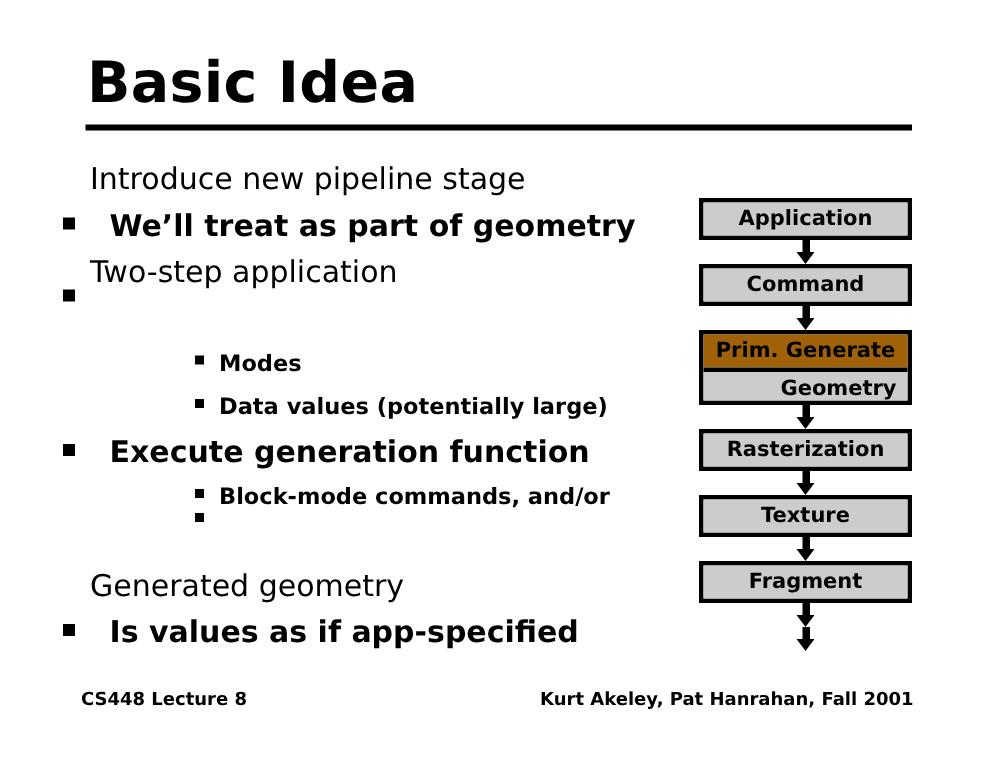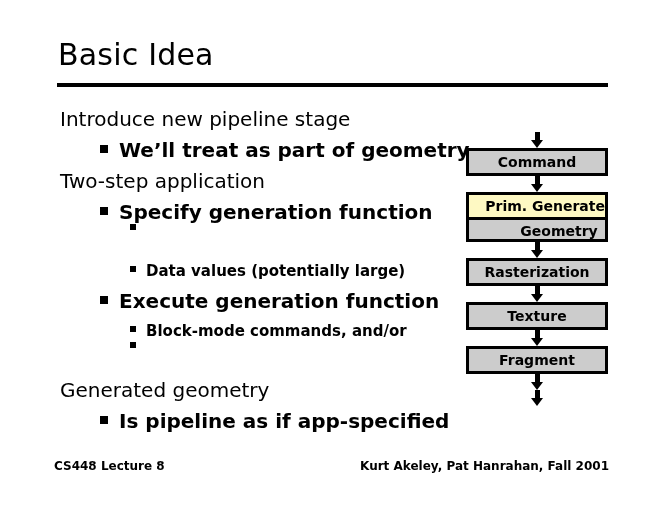--- a/index.html
+++ b/index.html
@@ -15,22 +15,22 @@
     font-family: "DejaVu Sans", "Liberation Sans", sans-serif;
     color: #000000;
     -webkit-font-smoothing: antialiased;
   }
 
   
   #slide-title {
     position: absolute;
     left: 58px;
     top: 36px;
-    font-size: 30px;
-    font-weight: normal;
+    font-size: 38px;
+    font-weight: bold;
     letter-spacing: 0.2px;
     line-height: 38px;
     white-space: nowrap;
   }
   #title-rule {
     position: absolute;
     left: 57px;
     top: 83px;
     width: 551px;
     height: 4px;
@@ -65,22 +65,23 @@
     height: 31px;
   }
   .lvl1 .bullet-text {
     font-size: 20px;
     font-weight: normal;
     line-height: 31px;
   }
 
   
   .lvl2 {
-    padding-left: 100px;
+    padding-left: 42px;
     height: 31px;
+    gap: 12px;
   }
   .lvl2 .bullet-mark {
     width: 8px;
     height: 8px;
     margin-right: 11px;
     position: relative;
     top: -4px;
   }
   .lvl2 .bullet-text {
     font-size: 20px;
@@ -123,22 +124,21 @@
     line-height: 22px;
     text-align: center;
     font-size: 14px;
     font-weight: bold;
     color: #000000;
     background: #cccccc;
     box-sizing: border-box;
     white-space: nowrap;
   }
   .pipe-stage.highlight {
-    background: #fef9c3;
-    text-align: right;
+    background: #a16207;
   }
   .pipe-stage + .pipe-stage {
     border-top: 3px solid #000000;
     padding-left: 44px;
   }
   .pipe-arrow {
     width: 142px;
     height: 16px;
     position: relative;
   }
@@ -187,24 +187,24 @@
     </div>
     <div class="bullet-row lvl2">
       <span class="bullet-mark"></span>
       <span class="bullet-text">We’ll treat as part of geometry</span>
     </div>
     <div class="bullet-row lvl1">
       <span class="bullet-text">Two-step application</span>
     </div>
     <div class="bullet-row lvl2">
       <span class="bullet-mark"></span>
-      <span class="bullet-text">Specify generation function</span>
-    </div>
-    <div class="bullet-row lvl3">
-      <span class="bullet-mark"></span>
+    </div>
+    <div class="bullet-row lvl3">
+      <span class="bullet-mark"></span>
+      <span class="bullet-text">Modes</span>
     </div>
     <div class="bullet-row lvl3">
       <span class="bullet-mark"></span>
       <span class="bullet-text">Data values (potentially large)</span>
     </div>
     <div class="bullet-row lvl2">
       <span class="bullet-mark"></span>
       <span class="bullet-text">Execute generation function</span>
     </div>
     <div class="bullet-row lvl3">
@@ -212,25 +212,28 @@
       <span class="bullet-text">Block-mode commands, and/or</span>
     </div>
     <div class="bullet-row lvl3">
       <span class="bullet-mark"></span>
     </div>
     <div class="bullet-row lvl1">
       <span class="bullet-text">Generated geometry</span>
     </div>
     <div class="bullet-row lvl2">
       <span class="bullet-mark"></span>
-      <span class="bullet-text">Is pipeline as if app-specified</span>
+      <span class="bullet-text">Is values as if app-specified</span>
     </div>
   </div>
 
 <div id="pipeline">
+    <div class="pipe-unit">
+      <div class="pipe-stage">Application</div>
+    </div>
     <div class="pipe-arrow">
       <div class="shaft"></div>
       <div class="head"></div>
     </div>
     <div class="pipe-unit">
       <div class="pipe-stage">Command</div>
     </div>
     <div class="pipe-arrow">
       <div class="shaft"></div>
       <div class="head"></div>

